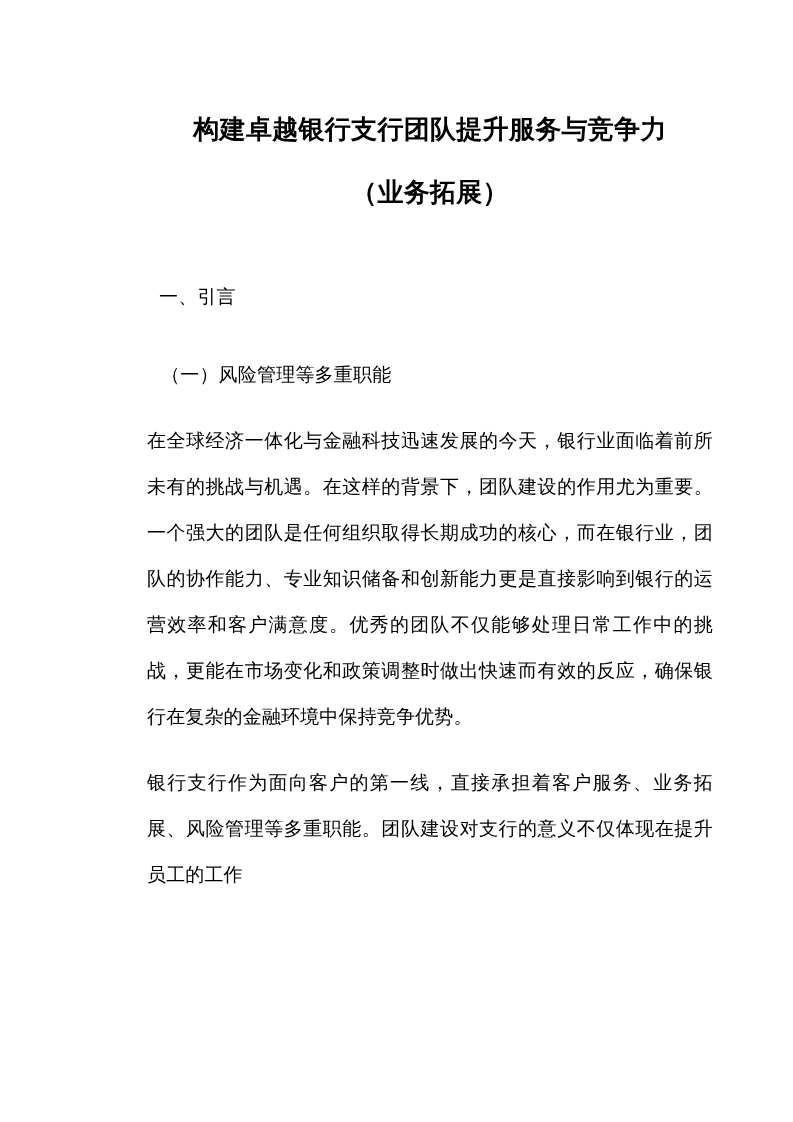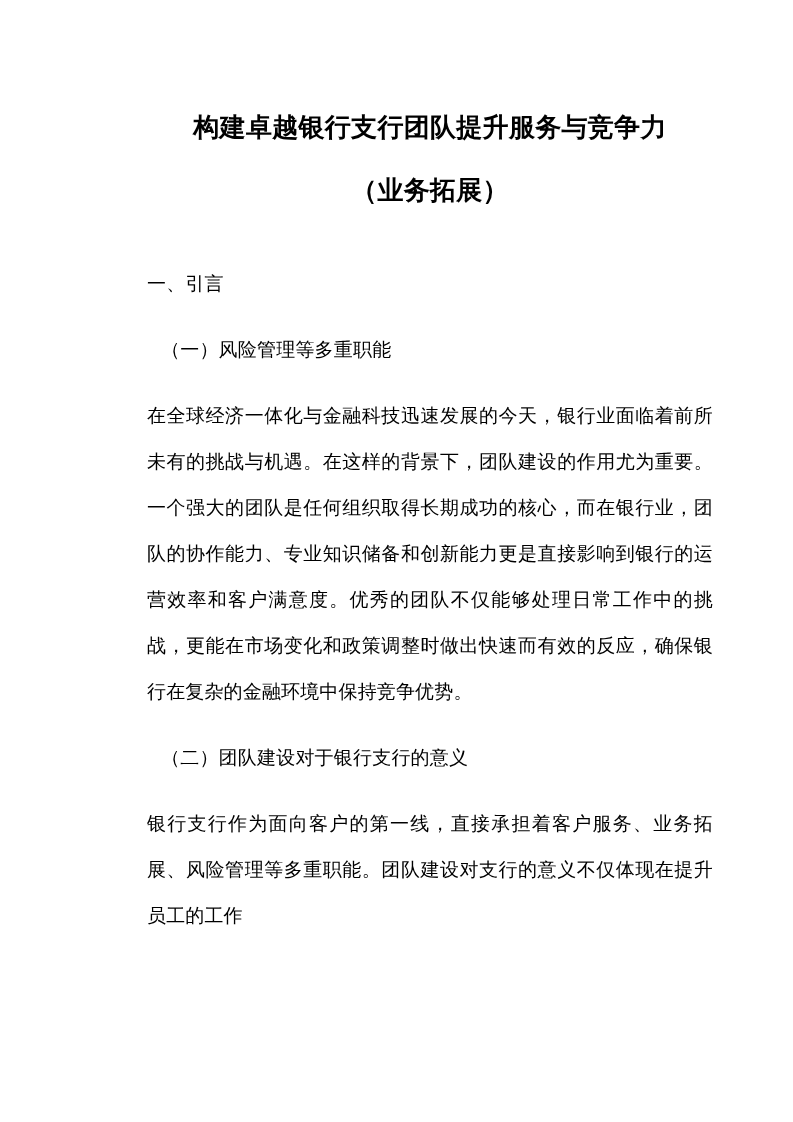--- a/index.html
+++ b/index.html
@@ -7,21 +7,21 @@
     padding: 0;
     background: #ffffff;
   }
   .page {
     position: relative;
     width: 729px;
     height: 1122px;
     background: #ffffff;
     margin: 0 auto;
     overflow: hidden;
-    font-family: Liberation Mono, monospace;
+    font-family: Liberation Serif, serif;
     color: #000000;
     box-sizing: border-box;
   }
   .content {
     position: absolute;
     left: 115px;
     top: 0;
     width: 566px;
   }
   .doc-title {
@@ -36,21 +36,21 @@
     display: block;
     padding-top: 98px;
   }
   .doc-title .title-line-2 {
     display: block;
   }
   .heading-1 {
     font-size: 19px;
     font-weight: normal;
     line-height: 46px;
-    margin: 0;
+    margin: 12px;
     padding-top: 38px;
     letter-spacing: 0.2px;
   }
   .heading-2 {
     font-size: 19px;
     font-weight: normal;
     line-height: 46px;
     margin: 0;
     padding-top: 20px;
     padding-left: 14px;
@@ -78,18 +78,17 @@
       <span class="title-line-2">（业务拓展）</span>
     </h1>
 
     <h2 class="heading-1">一、引言</h2>
 
     <h3 class="heading-2">（一）风险管理等多重职能</h3>
 
     <p class="body-para">在全球经济一体化与金融科技迅速发展的今天，银行业面临着前所未有的挑战与机遇。在这样的背景下，团队建设的作用尤为重要。一个强大的团队是任何组织取得长期成功的核心，而在银行业，团队的协作能力、专业知识储备和创新能力更是直接影响到银行的运营效率和客户满意度。优秀的团队不仅能够处理日常工作中的挑战，更能在市场变化和政策调整时做出快速而有效的反应，确保银行在复杂的金融环境中保持竞争优势。</p>
 
 
-    <h3 class="heading-2">（二）团队建设对于银行支行的意义</h3>
 
     <p class="body-para">银行支行作为面向客户的第一线，直接承担着客户服务、业务拓展、风险管理等多重职能。团队建设对支行的意义不仅体现在提升员工的工作</p>
 
   </div>
 </div>
 
 </body></html>

